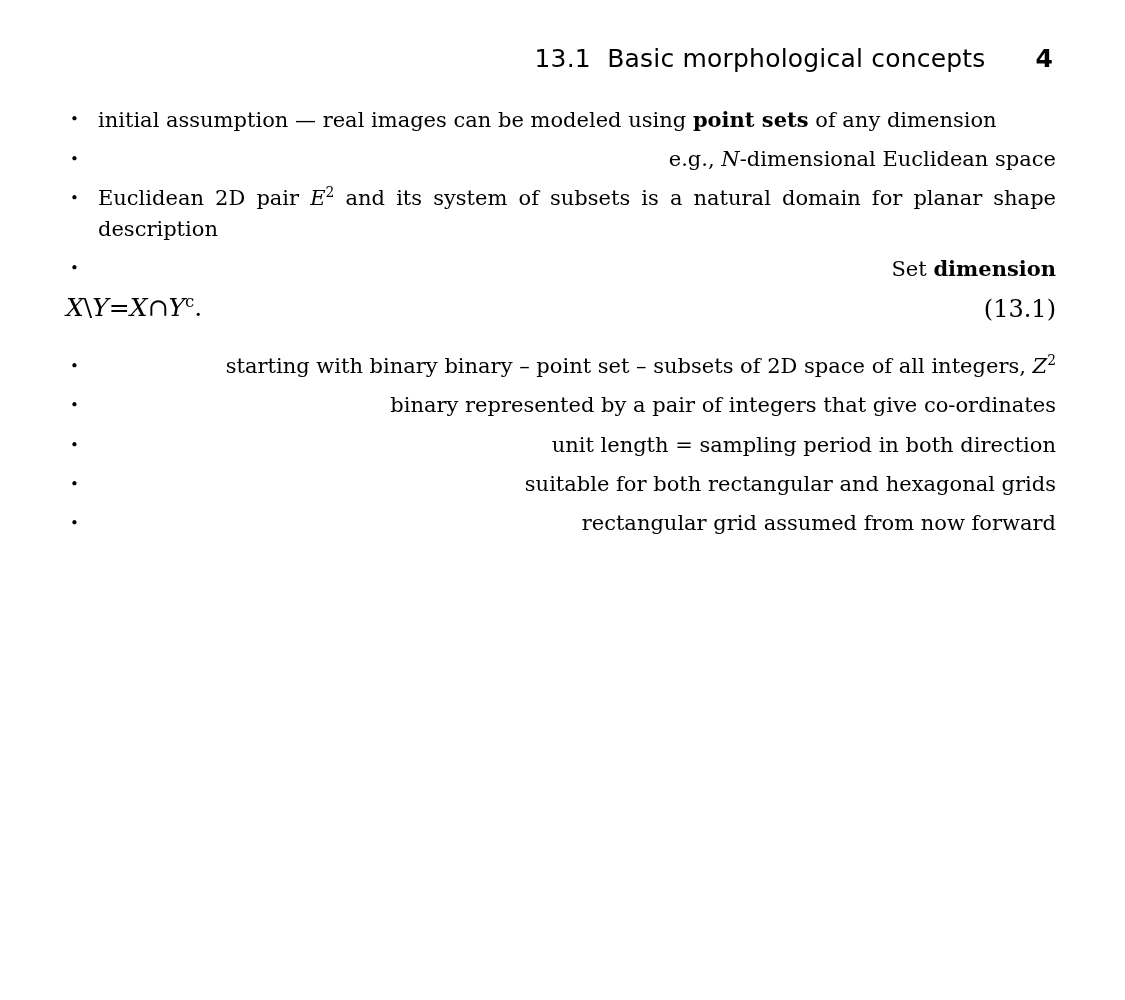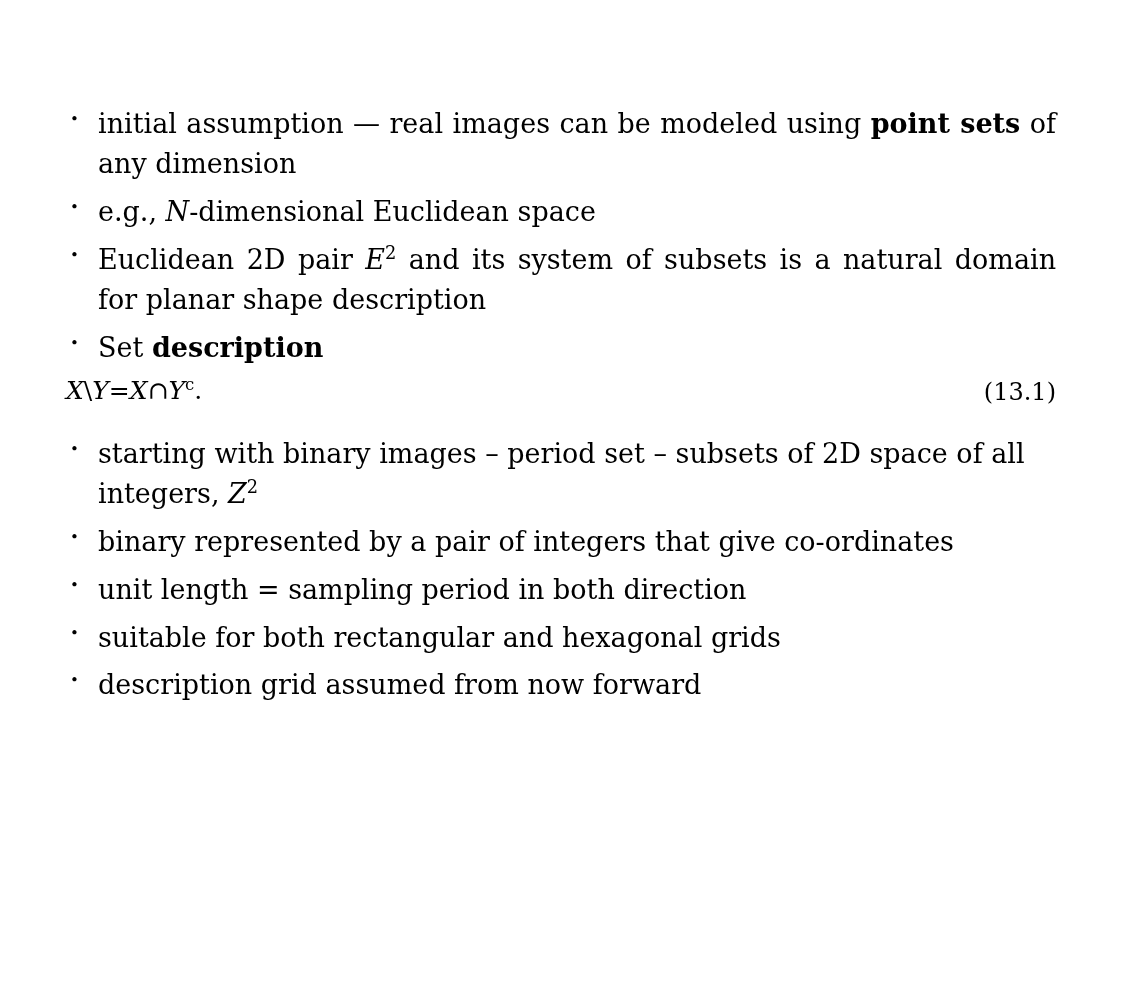--- a/index.html
+++ b/index.html
@@ -64,27 +64,27 @@
     flex: 0 0 32px;
     font-size: 15px;
     line-height: 30px;
     color: #000;
     text-align: left;
     padding-left: 4px;
     box-sizing: border-box;
   }
   .bullet-text {
     flex: 1 1 auto;
-    font-size: 27px;
+    font-size: 21px;
     line-height: 1.48;
     text-align: justify;
     text-justify: inter-word;
   }
   .bullet-text.nojustify {
-    text-align: left;
+    text-align: right;
   }
 
   .b { font-weight: bold; }
   .math-it {
     font-family: "DejaVu Serif", serif;
     font-style: italic;
   }
   sup.sup {
     font-size: 0.66em;
     vertical-align: super;
@@ -123,20 +123,24 @@
     font-style: normal;
     font-family: "DejaVu Serif", serif;
     margin-left: 28px;
   }
 </style>
 </head>
 <body>
 
 <div class="slide">
 
+  <div class="header">
+    <div class="header-title">13.1  Basic morphological concepts</div>
+    <div class="header-page">4</div>
+  </div>
 
   <div class="body">
 
     <div class="bullet-row">
       <div class="bullet-mark">•</div>
       <div class="bullet-text">
         <span>initial  assumption  —  real  images  can  be  modeled  using</span>
         <span class="b">point  sets</span>
         <span>of  any dimension</span>
       </div>
@@ -156,33 +160,33 @@
         <span>Euclidean 2D pair</span>
         <span class="cal">E</span><sup class="sup">2</sup>
         <span>and its system of subsets is a natural domain for planar shape description</span>
       </div>
     </div>
 
     <div class="bullet-row">
       <div class="bullet-mark">•</div>
       <div class="bullet-text nojustify">
         <span>Set</span>
-        <span class="b">description</span>
+        <span class="b">dimension</span>
       </div>
     </div>
 
     <div class="equation-row">
       <div class="equation"><span>X</span><span class="op">\</span><span>Y</span><span class="op">=</span><span>X</span><span class="op">∩</span><span>Y</span><sup class="sup op">c</sup><span class="op">.</span></div>
       <div class="eq-number">(13.1)</div>
     </div>
 
     <div class="bullet-row">
       <div class="bullet-mark">•</div>
       <div class="bullet-text nojustify">
-        <span>starting with binary images – period set – subsets of 2D space of all integers,</span>
+        <span>starting with binary binary – point set – subsets of 2D space of all integers,</span>
         <span class="cal">Z</span><sup class="sup">2</sup>
       </div>
     </div>
 
     <div class="bullet-row">
       <div class="bullet-mark">•</div>
       <div class="bullet-text nojustify">binary represented by a pair of integers that give co-ordinates</div>
     </div>
 
     <div class="bullet-row">
@@ -190,17 +194,17 @@
       <div class="bullet-text nojustify">unit length = sampling period in both direction</div>
     </div>
 
     <div class="bullet-row">
       <div class="bullet-mark">•</div>
       <div class="bullet-text nojustify">suitable for both rectangular and hexagonal grids</div>
     </div>
 
     <div class="bullet-row">
       <div class="bullet-mark">•</div>
-      <div class="bullet-text nojustify">description grid assumed from now forward</div>
+      <div class="bullet-text nojustify">rectangular grid assumed from now forward</div>
     </div>
 
   </div>
 </div>
 
 </body></html>

